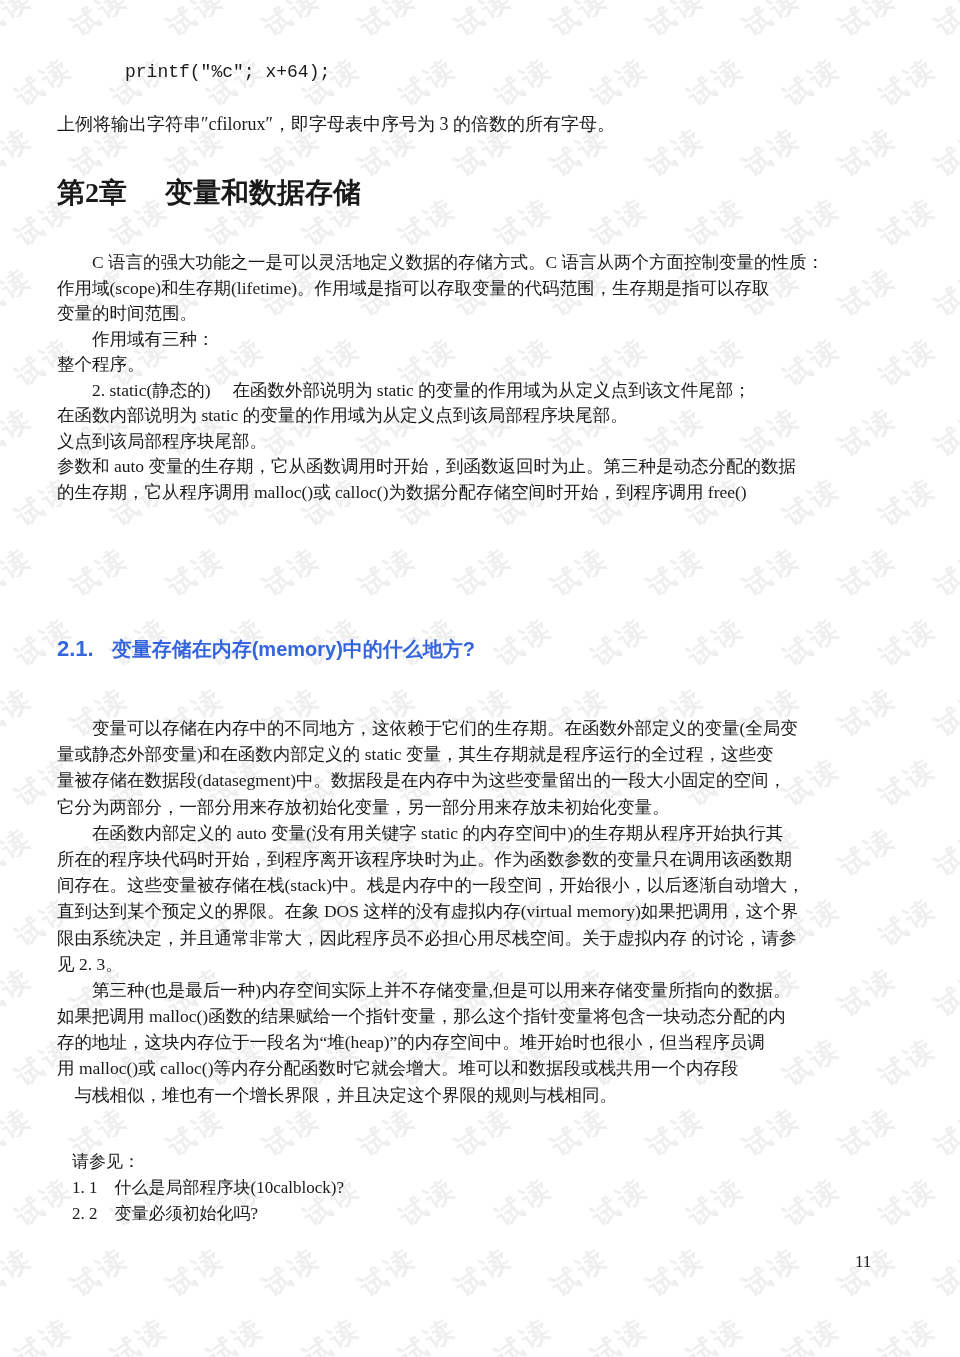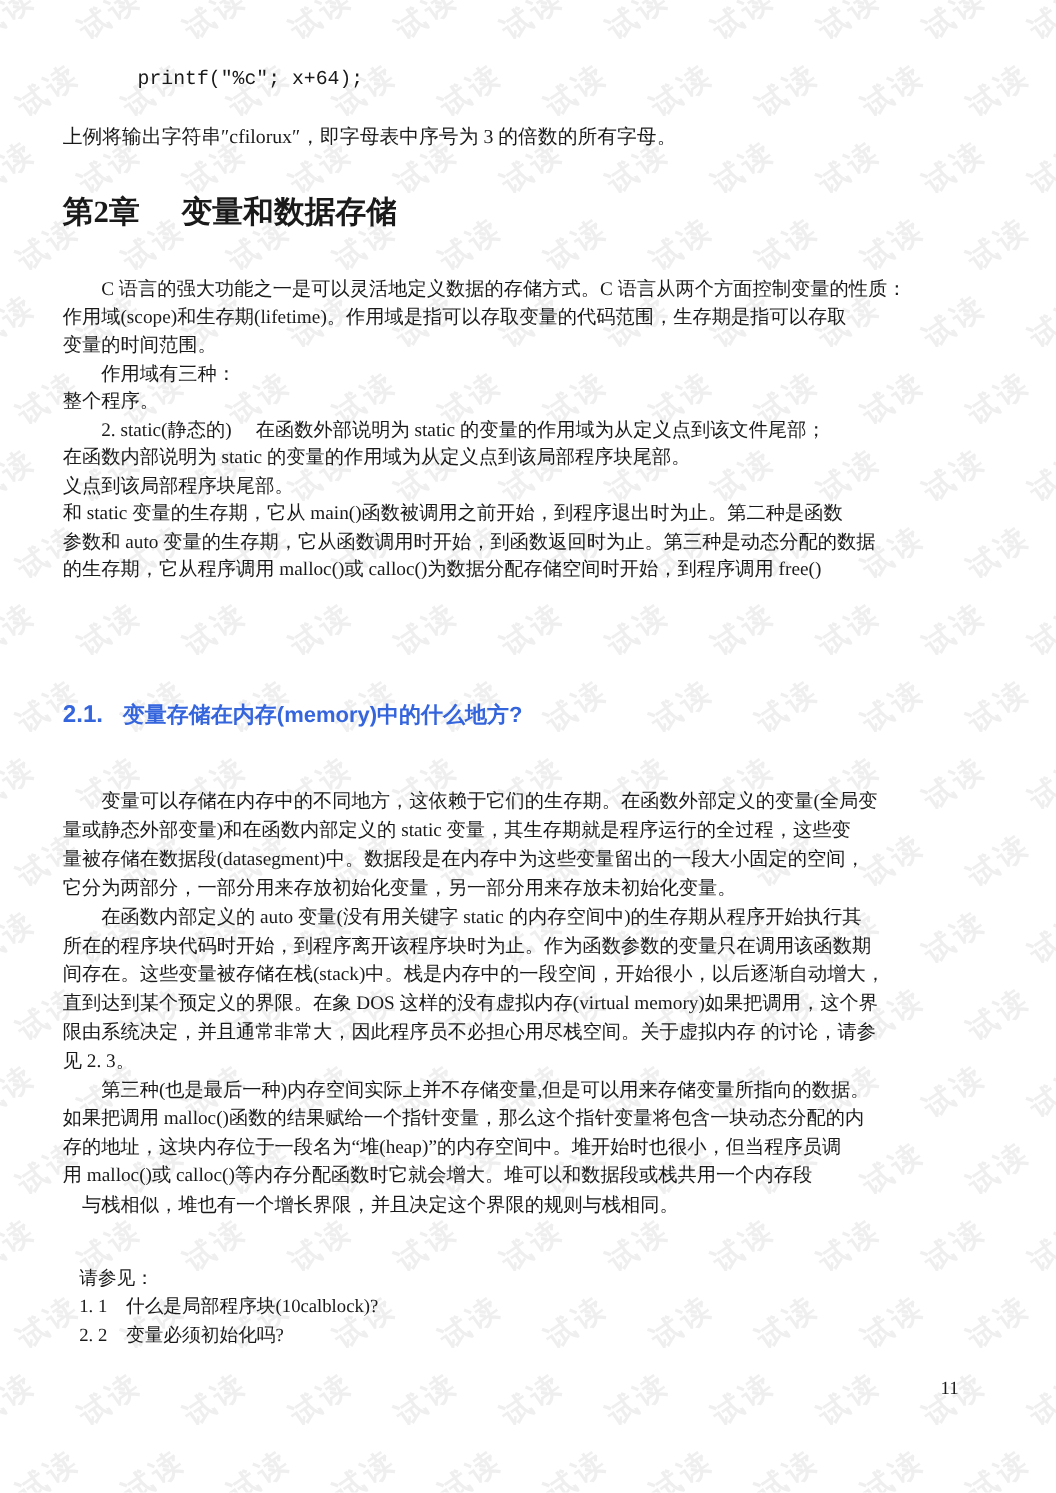--- a/index.html
+++ b/index.html
@@ -267,21 +267,20 @@
 
     <div class="block b1">
         <div class="tl">　　C 语言的强大功能之一是可以灵活地定义数据的存储方式。C 语言从两个方面控制变量的性质：</div>
         <div class="tl">作用域(scope)和生存期(lifetime)。作用域是指可以存取变量的代码范围，生存期是指可以存取</div>
         <div class="tl">变量的时间范围。</div>
         <div class="tl">　　作用域有三种：</div>
         <div class="tl">整个程序。</div>
         <div class="tl">　　2. static(静态的)　 在函数外部说明为 static 的变量的作用域为从定义点到该文件尾部；</div>
         <div class="tl">在函数内部说明为 static 的变量的作用域为从定义点到该局部程序块尾部。</div>
         <div class="tl">义点到该局部程序块尾部。</div>
-        <div class="tl">和 static 变量的生存期，它从 main()函数被调用之前开始，到程序退出时为止。第二种是函数</div>
         <div class="tl">参数和 auto 变量的生存期，它从函数调用时开始，到函数返回时为止。第三种是动态分配的数据</div>
         <div class="tl">的生存期，它从程序调用 malloc()或 calloc()为数据分配存储空间时开始，到程序调用 free()</div>
       </div>
 
     <div class="sec" style="color: rgb(53, 101, 221);">
       <span class="snum">2.1.</span><span class="sttl">变量存储在内存(memory)中的什么地方?</span>
     </div>
 
     <div class="block b2">
         <div class="tl">　　变量可以存储在内存中的不同地方，这依赖于它们的生存期。在函数外部定义的变量(全局变</div>

